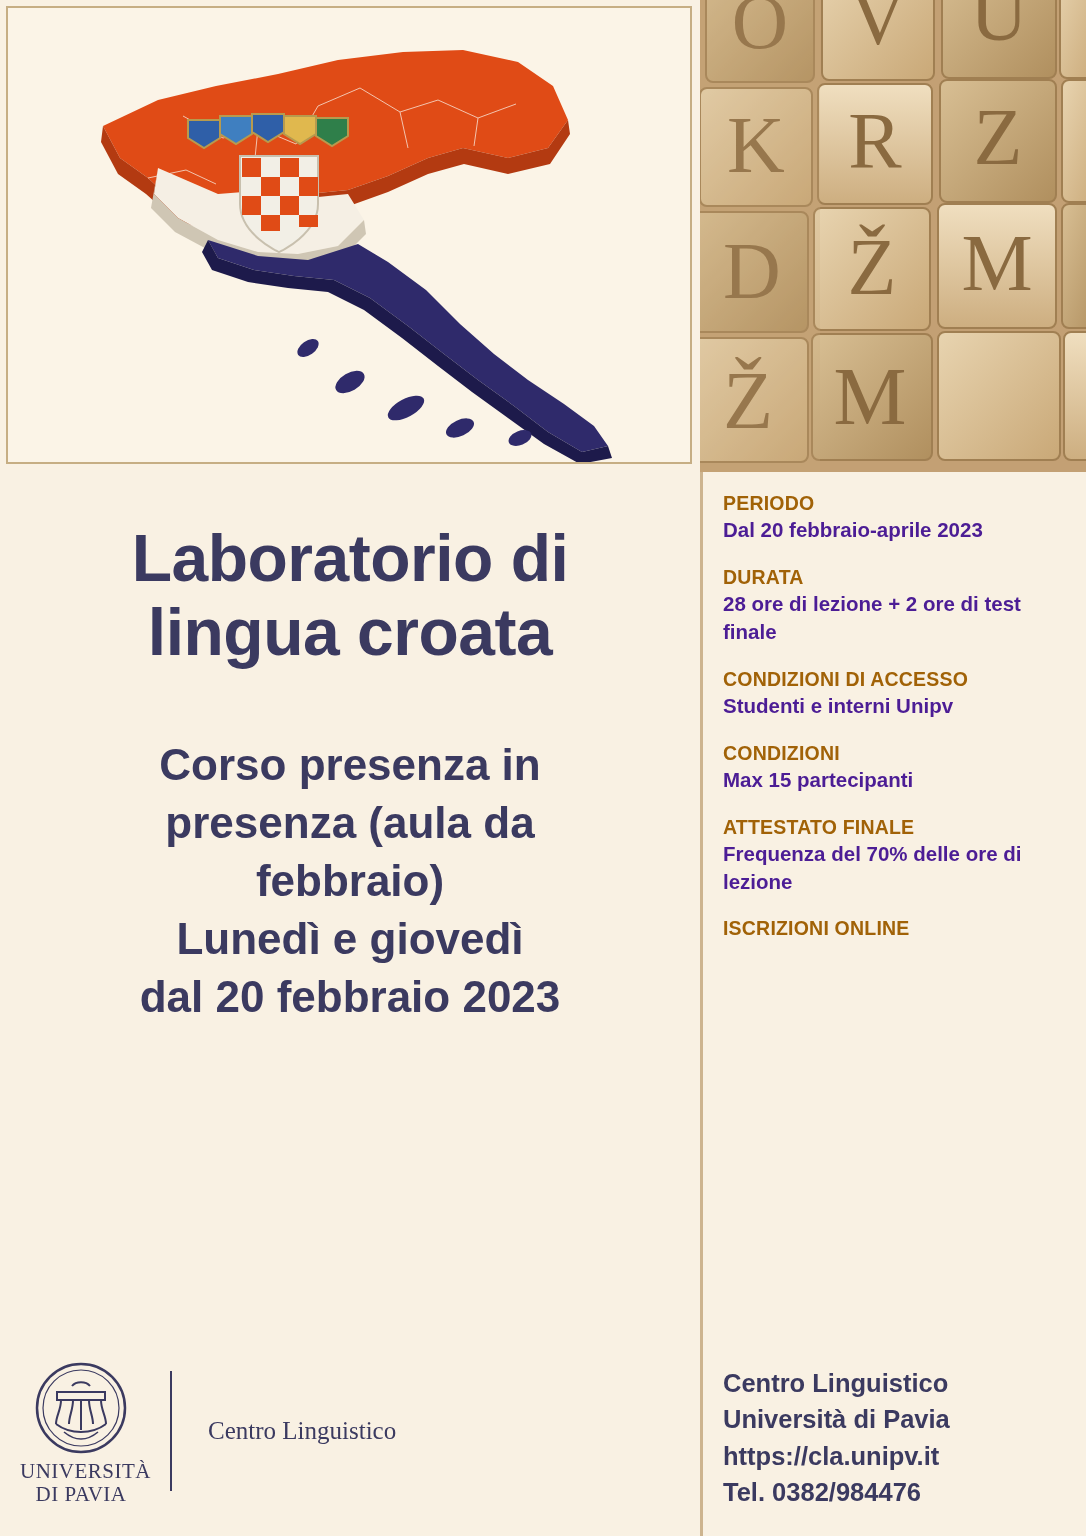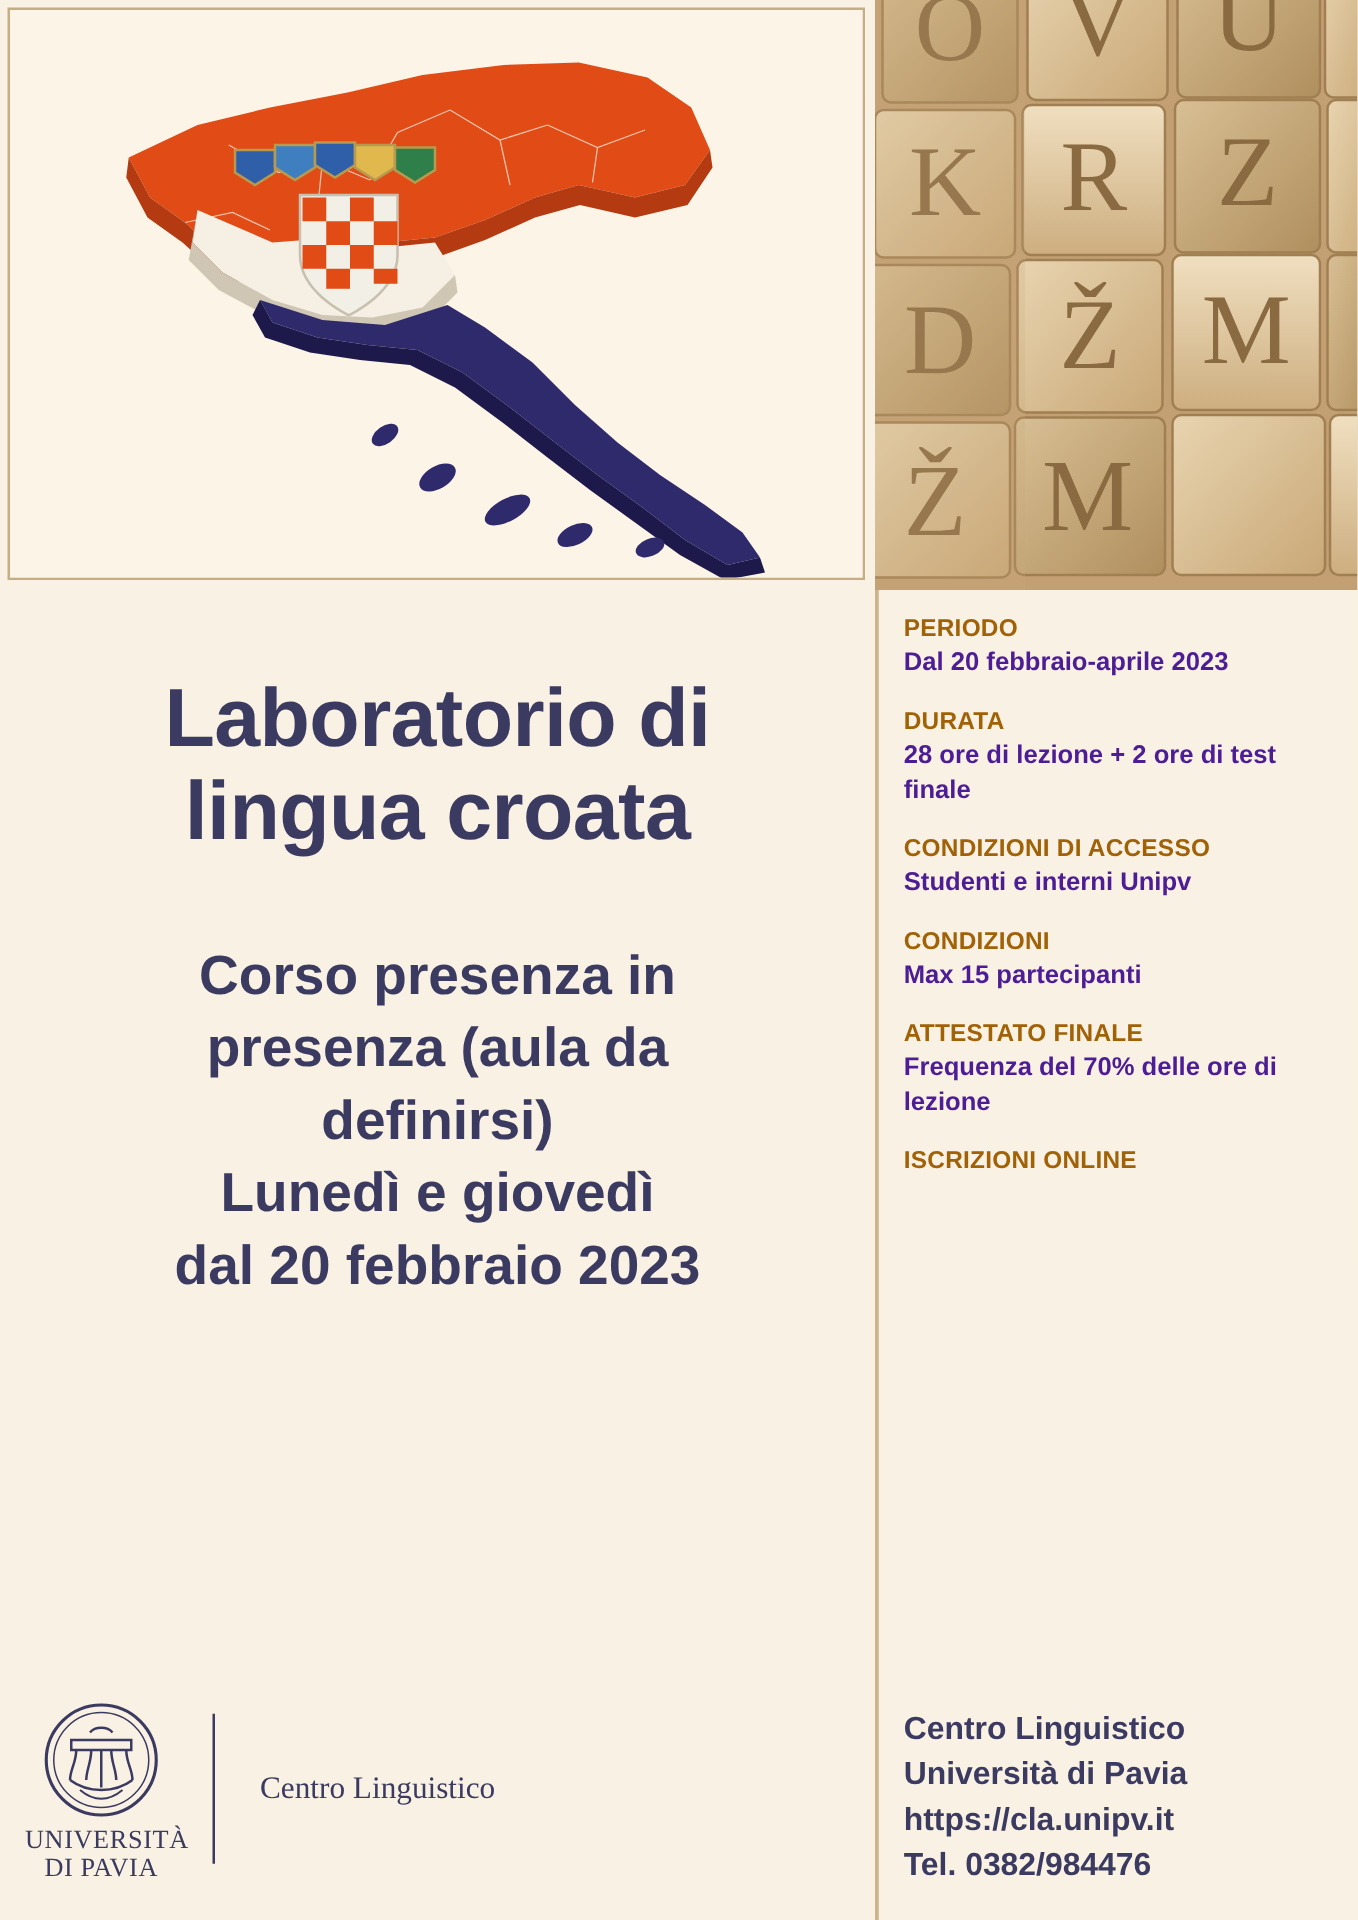--- a/index.html
+++ b/index.html
@@ -63,21 +63,21 @@
     height: 1064px;
     box-sizing: border-box;
     padding: 0 40px;
   }
   .title {
     color: #3b3a60;
     font-weight: bold;
     font-size: 66px;
     line-height: 1.12;
     text-align: center;
-    margin-top: 66px;
+    margin-top: 50px;
     letter-spacing: -0.5px;
   }
   .subtitle {
     color: #3b3a60;
     font-weight: bold;
     font-size: 44px;
     line-height: 1.32;
     text-align: center;
     margin-top: 66px;
   }
@@ -305,21 +305,21 @@
         <rect x="0" y="0" width="120" height="472" fill="#c9a87a" opacity="0.22"></rect>
       </svg>
     </div>
   </div>
 
   <div class="left-col">
     <div class="title">Laboratorio di lingua croata</div>
     <div class="subtitle">
       <div>Corso presenza in</div>
       <div>presenza (aula da</div>
-      <div>definirsi)</div>
+      <div>febbraio)</div>
       <div>Lunedì e giovedì</div>
       <div>dal 20 febbraio 2023</div>
     </div>
   </div>
 
   <div class="logo-area">
     <div class="crest">
       <svg width="122" height="150" viewBox="0 0 122 150">
         <circle cx="61" cy="52" r="44" fill="none" stroke="#3b3a60" stroke-width="2.5"></circle>
         <circle cx="61" cy="52" r="38" fill="none" stroke="#3b3a60" stroke-width="1.2"></circle>

